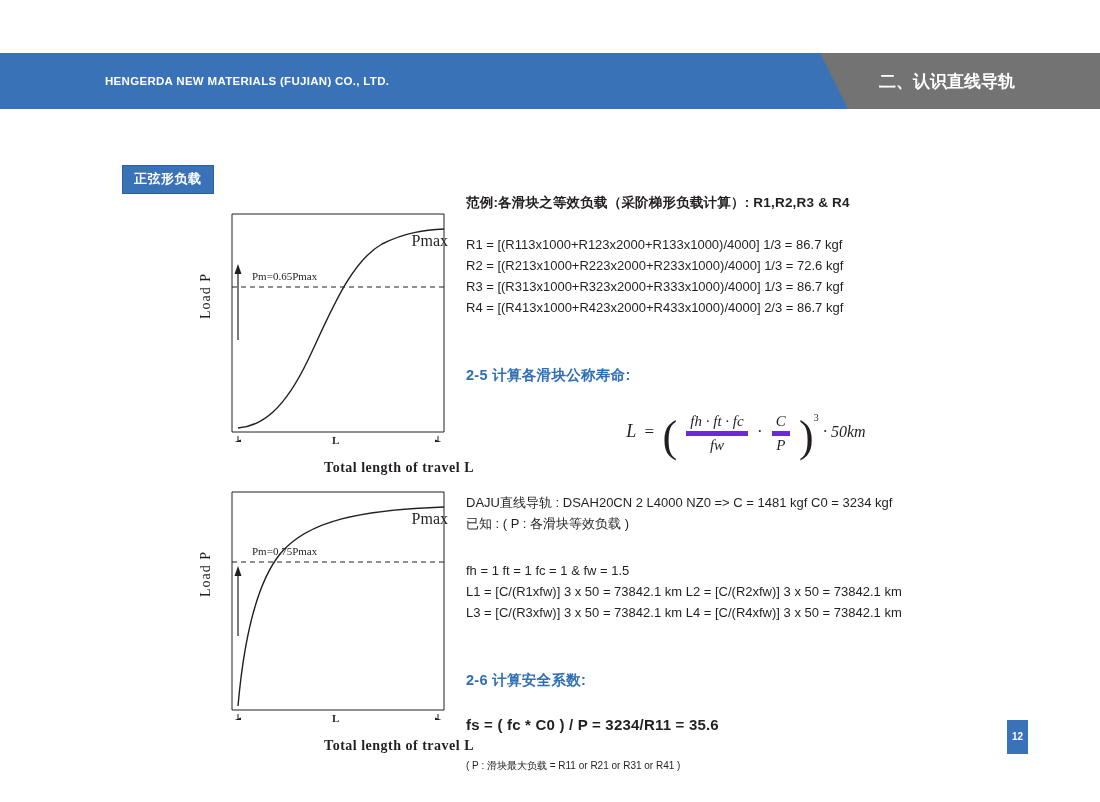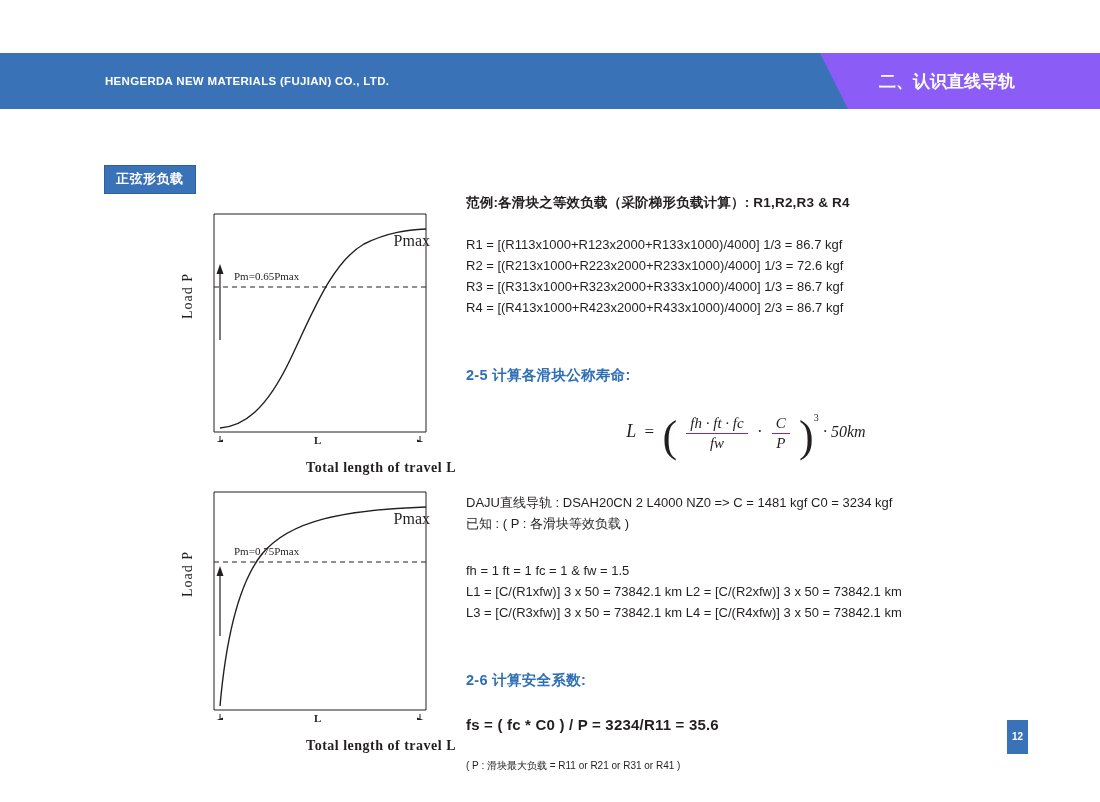--- a/index.html
+++ b/index.html
@@ -16,21 +16,21 @@
     overflow: hidden;
   }
 
   
   .header {
     position: absolute;
     left: 0;
     top: 53px;
     width: 1100px;
     height: 56px;
-    background: #8b5cf6;
+    background: #737373;
   }
   .header-blue {
     position: absolute;
     left: 0;
     top: 0;
     width: 820px;
     height: 56px;
     background: #3a72b8;
   }
   .header-blue::after {
@@ -62,21 +62,21 @@
     transform: translateY(-50%);
     color: #ffffff;
     font-size: 17px;
     font-weight: bold;
     white-space: nowrap;
   }
 
   
   .left-col {
     position: absolute;
-    left: 104px;
+    left: 122px;
     top: 165px;
     width: 340px;
   }
   .chart-badge {
     display: inline-block;
     background: #3a72b8;
     color: #ffffff;
     font-size: 13px;
     font-weight: bold;
     padding: 4px 11px 5px 11px;
@@ -195,21 +195,21 @@
   }
   .frac {
     display: inline-block;
     vertical-align: middle;
     text-align: center;
     padding: 0 5px;
   }
   .frac .num {
     display: block;
     padding: 0 4px 1px 4px;
-    border-bottom: 1px solid #6d28d9;
+    border-bottom: 5px solid #6d28d9;
     font-size: 15px;
   }
   .frac .den {
     display: block;
     padding: 1px 4px 0 4px;
     font-size: 15px;
   }
   .sup3 {
     font-size: 10px;
     vertical-align: 16px;

